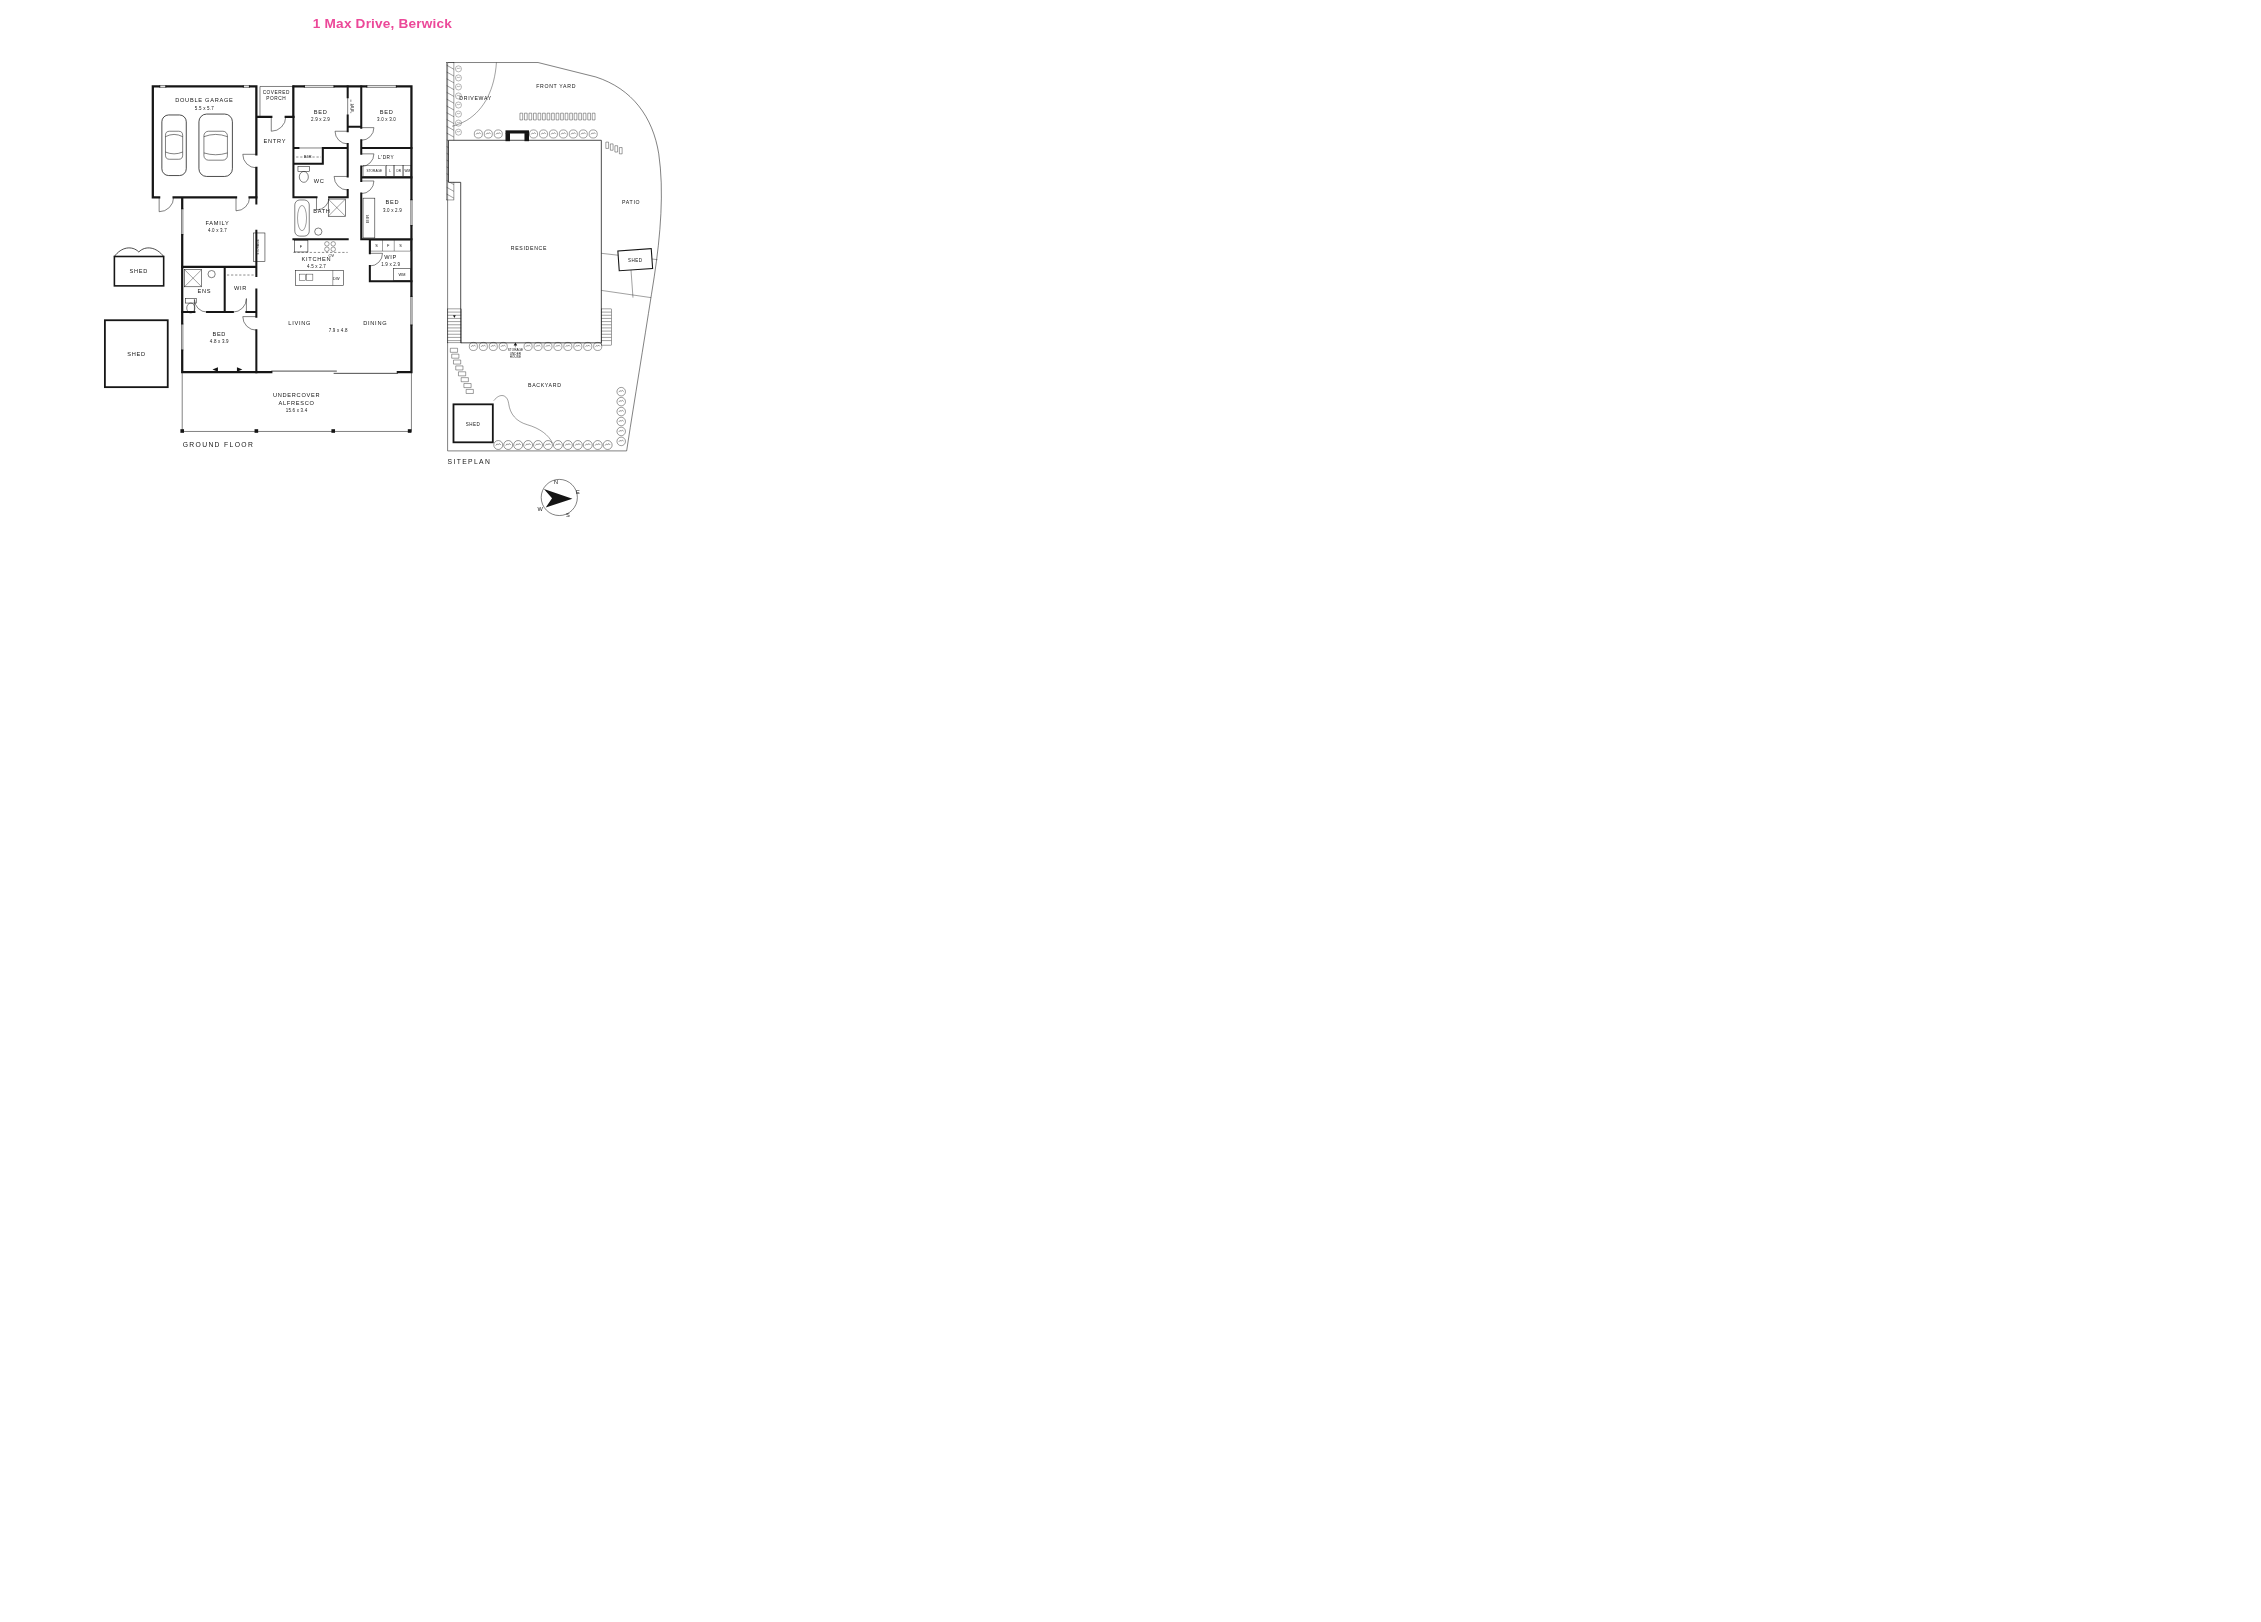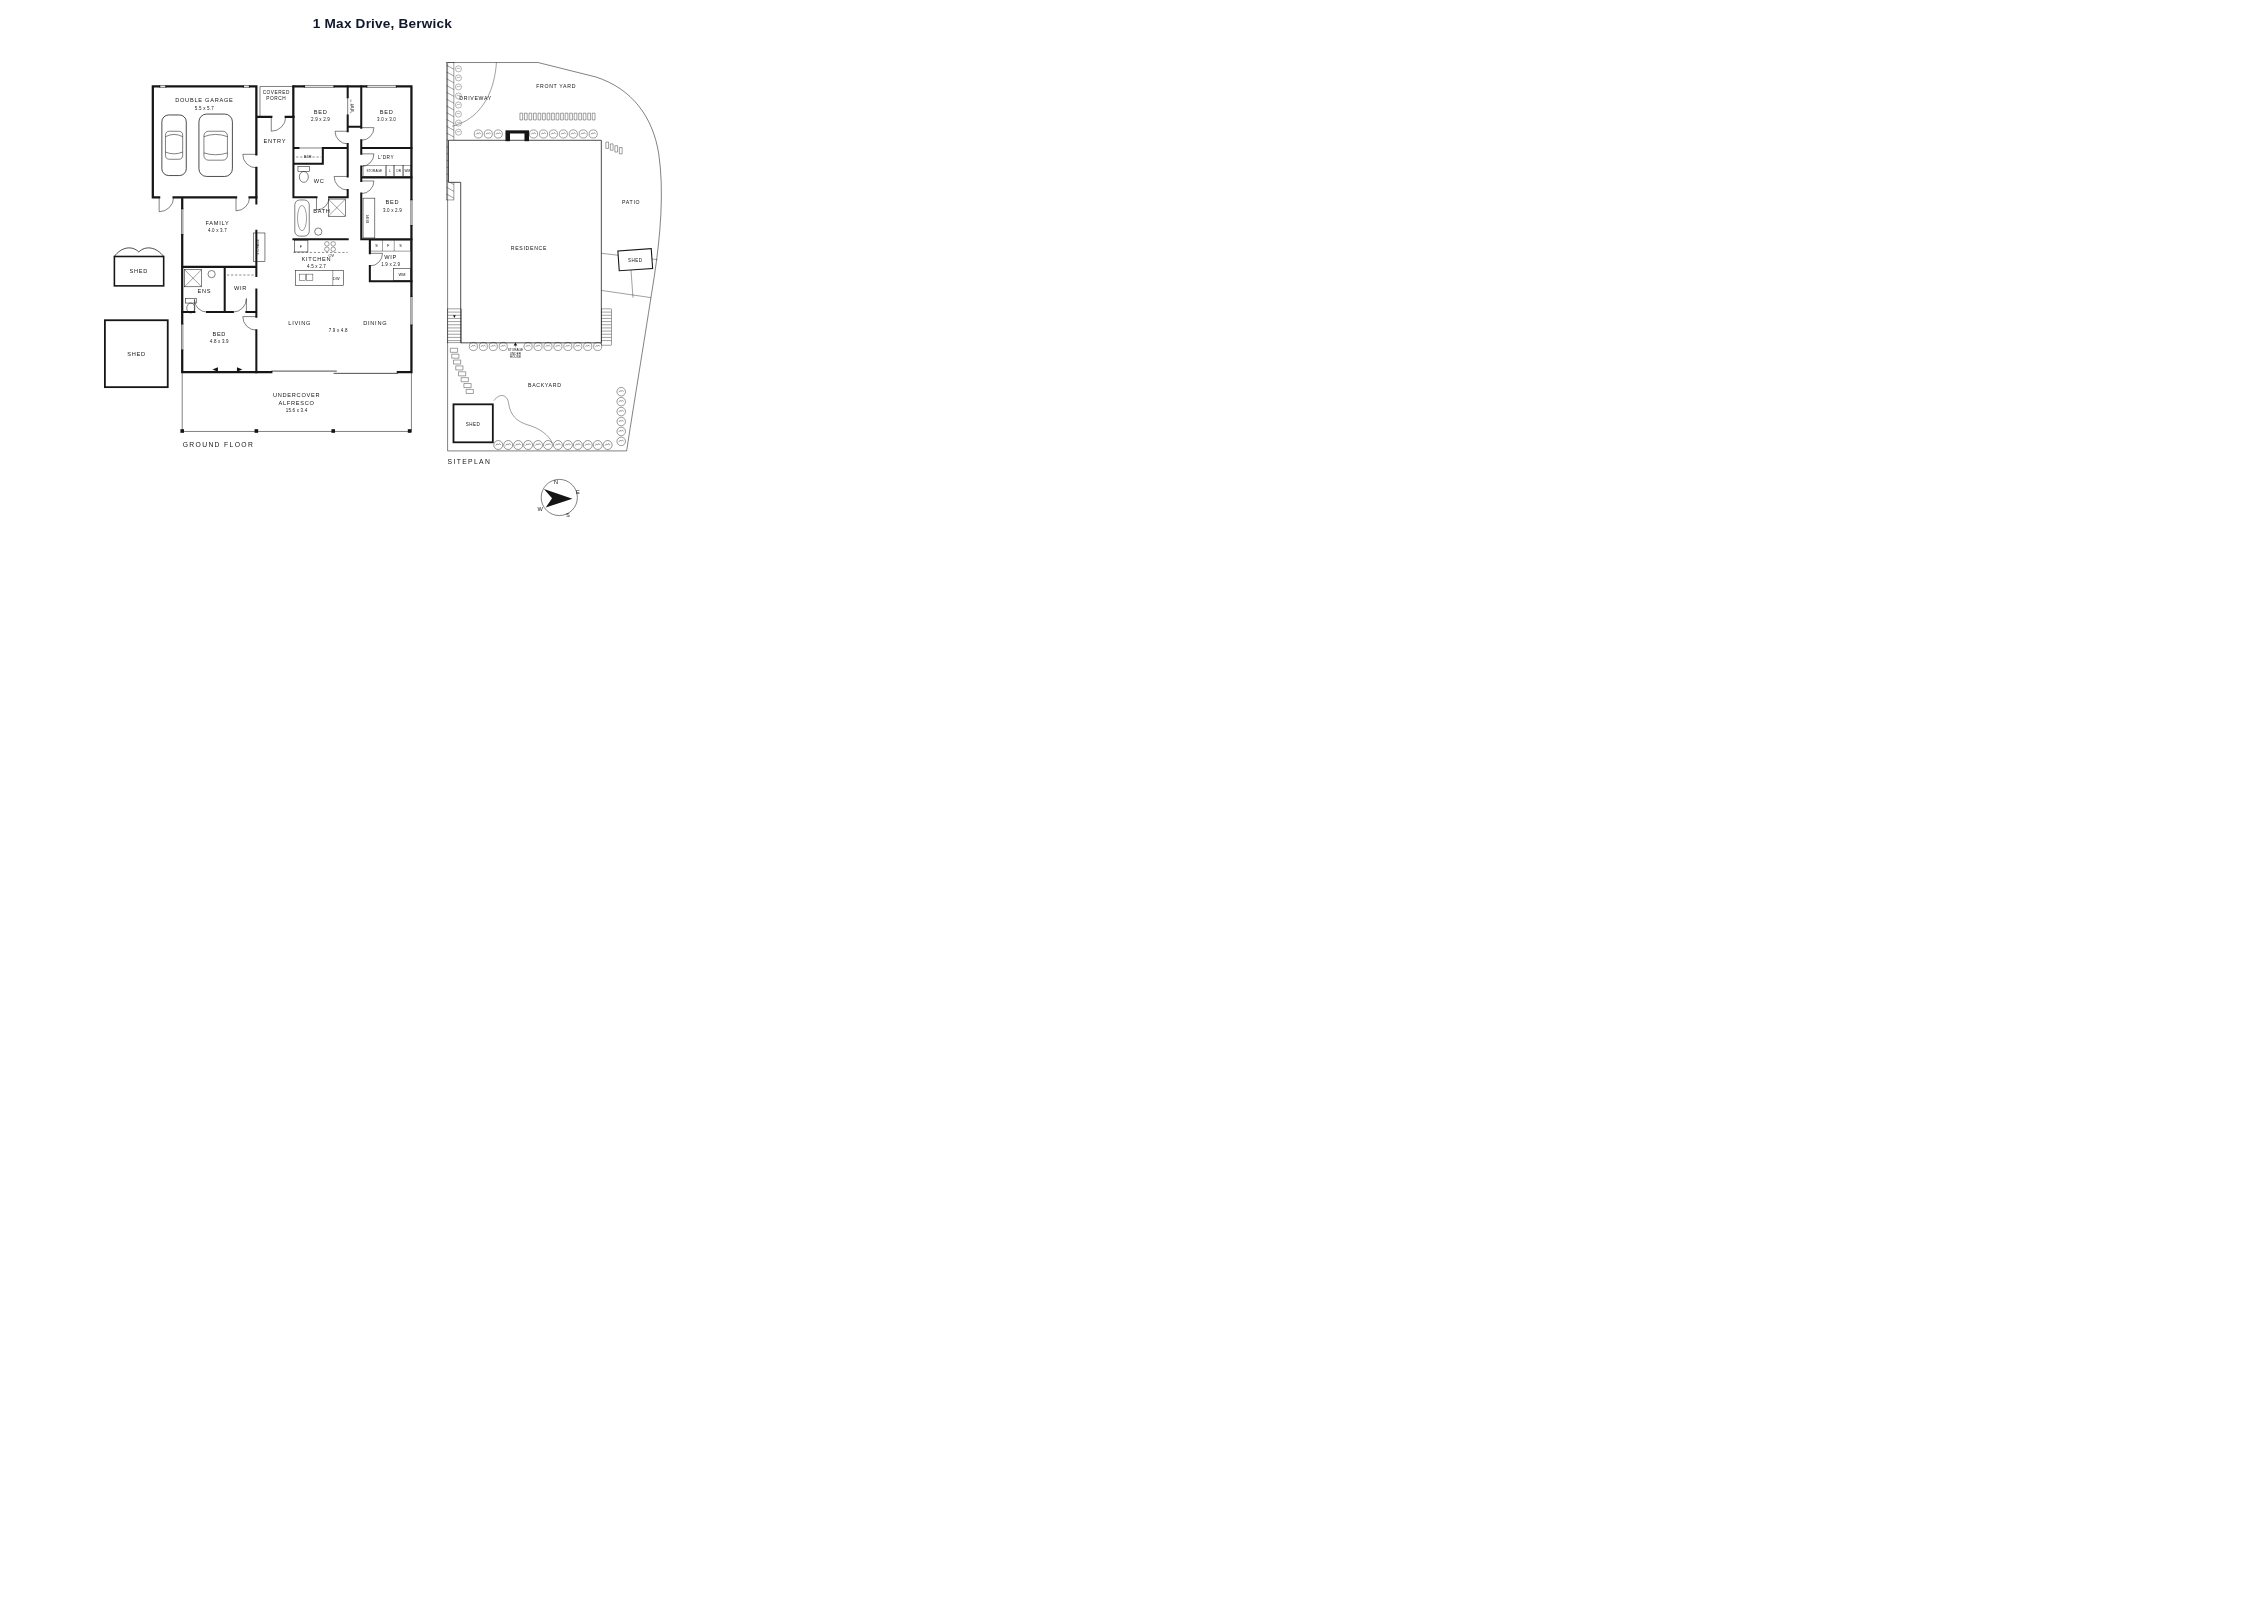--- a/index.html
+++ b/index.html
@@ -1,19 +1,19 @@
 <!DOCTYPE html>
 <html style="font-size:7.2px"><head>
 <meta charset="utf-8">
 <style>
   html,body{margin:0;padding:0;background:#ffffff;}
   .canvas{position:relative;width:765px;height:541px;background:#fff;
           font-family:"Liberation Sans",sans-serif;overflow:hidden;}
   .title{position:absolute;top:16.3px;left:0;width:100%;text-align:center;
-         font-size:13.6px;font-weight:bold;color:#0f172a;letter-spacing:0.2px;}
+         font-size:13.6px;font-weight:bold;color:#ec4899;letter-spacing:0.2px;}
   svg{position:absolute;left:0;top:0;}
   svg path,svg rect,svg circle,svg ellipse,svg line{stroke:#161616;fill:none;}
   .w5{stroke-width:5;stroke-linecap:square;}
   .w45{stroke-width:4.5;stroke-linecap:square;}
   .w35{stroke-width:3.5;}
   .w4{stroke-width:4;}
   .med{stroke-width:1.7;}
   .thin{stroke-width:1.2;}
   .hair{stroke-width:.9;}
   .dash{stroke-width:1.1;stroke-dasharray:5 4;}

